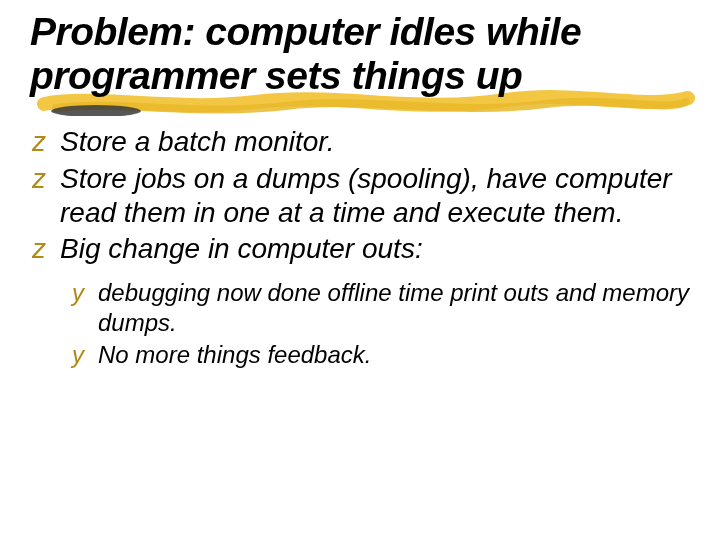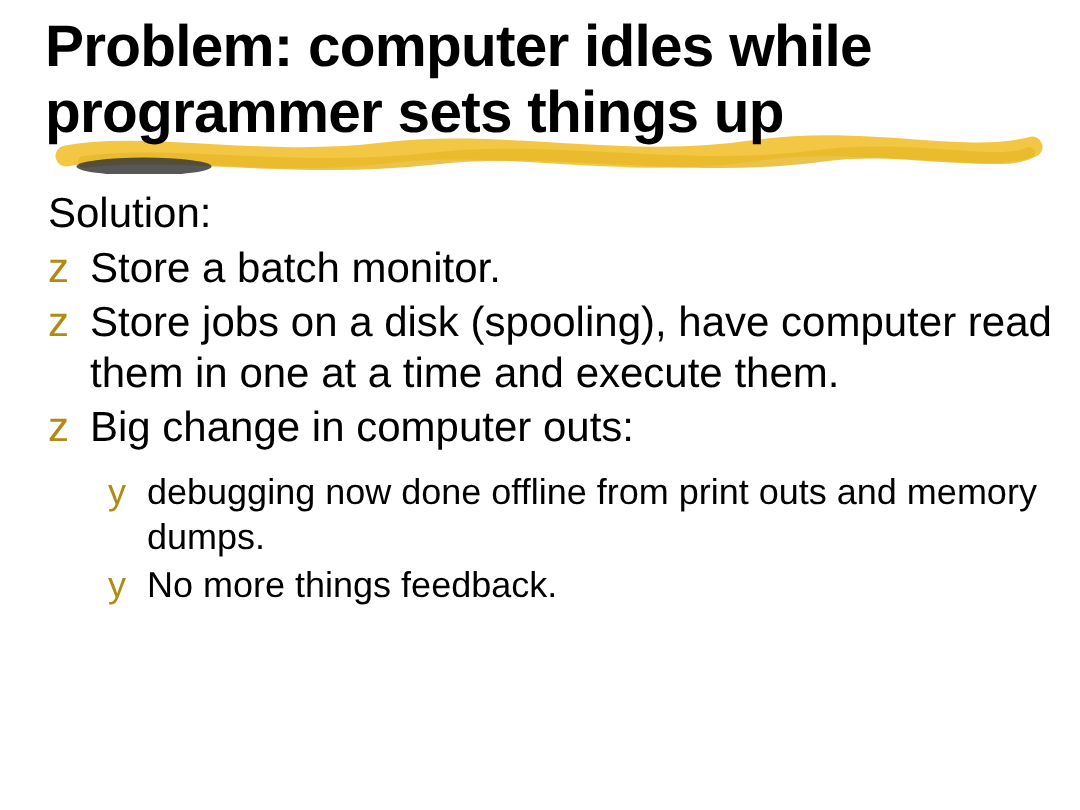--- a/index.html
+++ b/index.html
@@ -10,20 +10,21 @@
     background: #ffffff;
     font-family: Arial, Helvetica, sans-serif;
     overflow: hidden;
   }
   .slide {
     position: relative;
     width: 720px;
     height: 504px;
     box-sizing: border-box;
     padding: 10px 14px 20px 30px;
+    font-style: italic;
   }
   .title-wrap {
     position: relative;
     margin-bottom: 28px;
   }
   .title {
     font-family: "Arial Black", Arial, sans-serif;
     font-weight: 900;
     font-size: 39px;
     line-height: 1.12;
@@ -90,39 +91,38 @@
   <div class="title-wrap">
     <div class="title">Problem: computer idles while programmer sets things up</div>
     <svg class="underline" viewBox="0 0 660 30" preserveAspectRatio="none">
       <path d="M8 18 C 60 8, 140 26, 220 16 C 300 6, 380 28, 470 14 C 540 4, 610 24, 652 12" stroke="#f2c43a" stroke-width="14" stroke-linecap="round" fill="none" opacity="0.95"></path>
       <path d="M20 22 C 80 14, 160 30, 250 20 C 330 10, 420 30, 510 18 C 570 10, 630 26, 650 16" stroke="#e9b92a" stroke-width="8" stroke-linecap="round" fill="none" opacity="0.85"></path>
       <ellipse cx="60" cy="25" rx="45" ry="6" fill="#3a3a3a" opacity="0.85"></ellipse>
     </svg>
   </div>
 
   <div class="body">
-    <div class="lead">Solution:</div>
 
     <div class="lvl1">
       <span class="bul">z</span>
       <span class="txt">Store a batch monitor.</span>
     </div>
     <div class="lvl1">
       <span class="bul">z</span>
-      <span class="txt"> Store jobs on a disk (spooling), have computer read them in one at a time and execute them.</span>
+      <span class="txt"> Store jobs on a dumps (spooling), have computer read them in one at a time and execute them.</span>
     </div>
     <div class="lvl1">
       <span class="bul">z</span>
       <span class="txt">Big change in computer outs:</span>
     </div>
 
     <div class="sub">
       <div class="lvl2">
         <span class="bul">y</span>
-        <span class="txt"> debugging now done offline from print outs and memory dumps.</span>
+        <span class="txt"> debugging now done offline time print outs and memory dumps.</span>
       </div>
       <div class="lvl2">
         <span class="bul">y</span>
         <span class="txt"> No more things feedback.</span>
       </div>
     </div>
   </div>
 
 </div>
 

